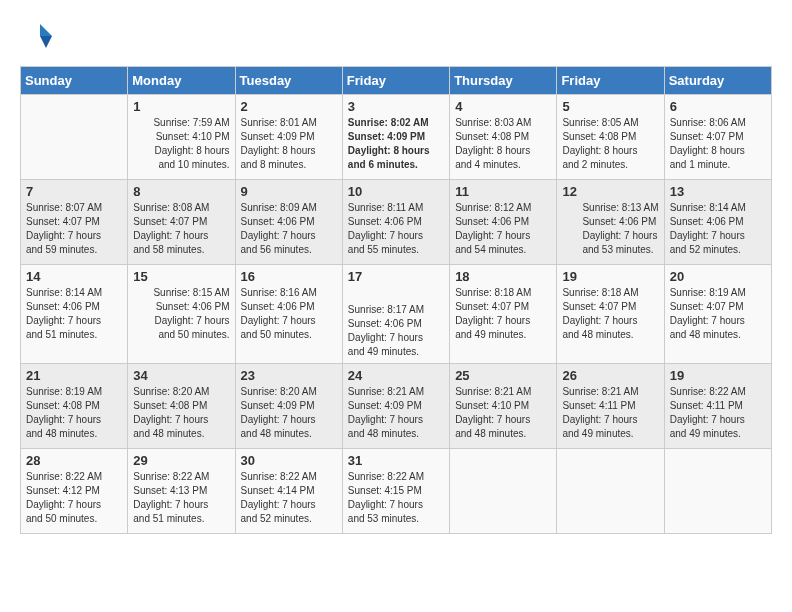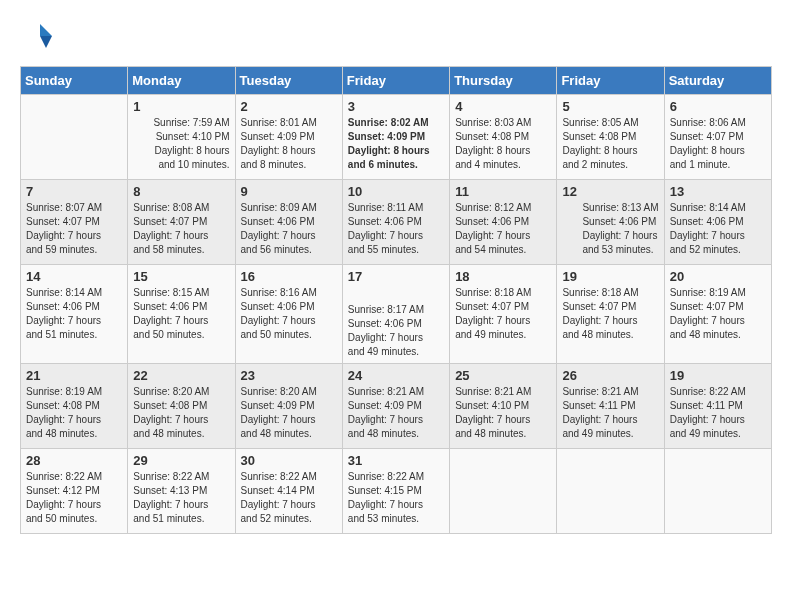--- a/index.html
+++ b/index.html
@@ -220,21 +220,21 @@
       <tr>
         <td>
           <span class="day-number">14</span>
           <div class="cell-content" style="white-space: pre-line;">Sunrise: 8:14 AM
 Sunset: 4:06 PM
 Daylight: 7 hours
 and 51 minutes.</div>
         </td>
         <td>
           <span class="day-number">15</span>
-          <div class="cell-content" style="white-space: pre-line;">Sunrise: 8:15 AM
+          <div class="cell-content" style="white-space: pre-line; text-align: right;">Sunrise: 8:15 AM
 Sunset: 4:06 PM
 Daylight: 7 hours
 and 50 minutes.</div>
         </td>
         <td>
           <span class="day-number">16</span>
           <div class="cell-content" style="white-space: pre-line;">Sunrise: 8:16 AM
 Sunset: 4:06 PM
 Daylight: 7 hours
 and 50 minutes.</div>
@@ -270,21 +270,21 @@
       </tr>
       <tr>
         <td>
           <span class="day-number">21</span>
           <div class="cell-content" style="white-space: pre-line;">Sunrise: 8:19 AM
 Sunset: 4:08 PM
 Daylight: 7 hours
 and 48 minutes.</div>
         </td>
         <td>
-          <span class="day-number">22</span>
+          <span class="day-number">34</span>
           <div class="cell-content" style="white-space: pre-line;">Sunrise: 8:20 AM
 Sunset: 4:08 PM
 Daylight: 7 hours
 and 48 minutes.</div>
         </td>
         <td>
           <span class="day-number">23</span>
           <div class="cell-content" style="white-space: pre-line;">Sunrise: 8:20 AM
 Sunset: 4:09 PM
 Daylight: 7 hours

